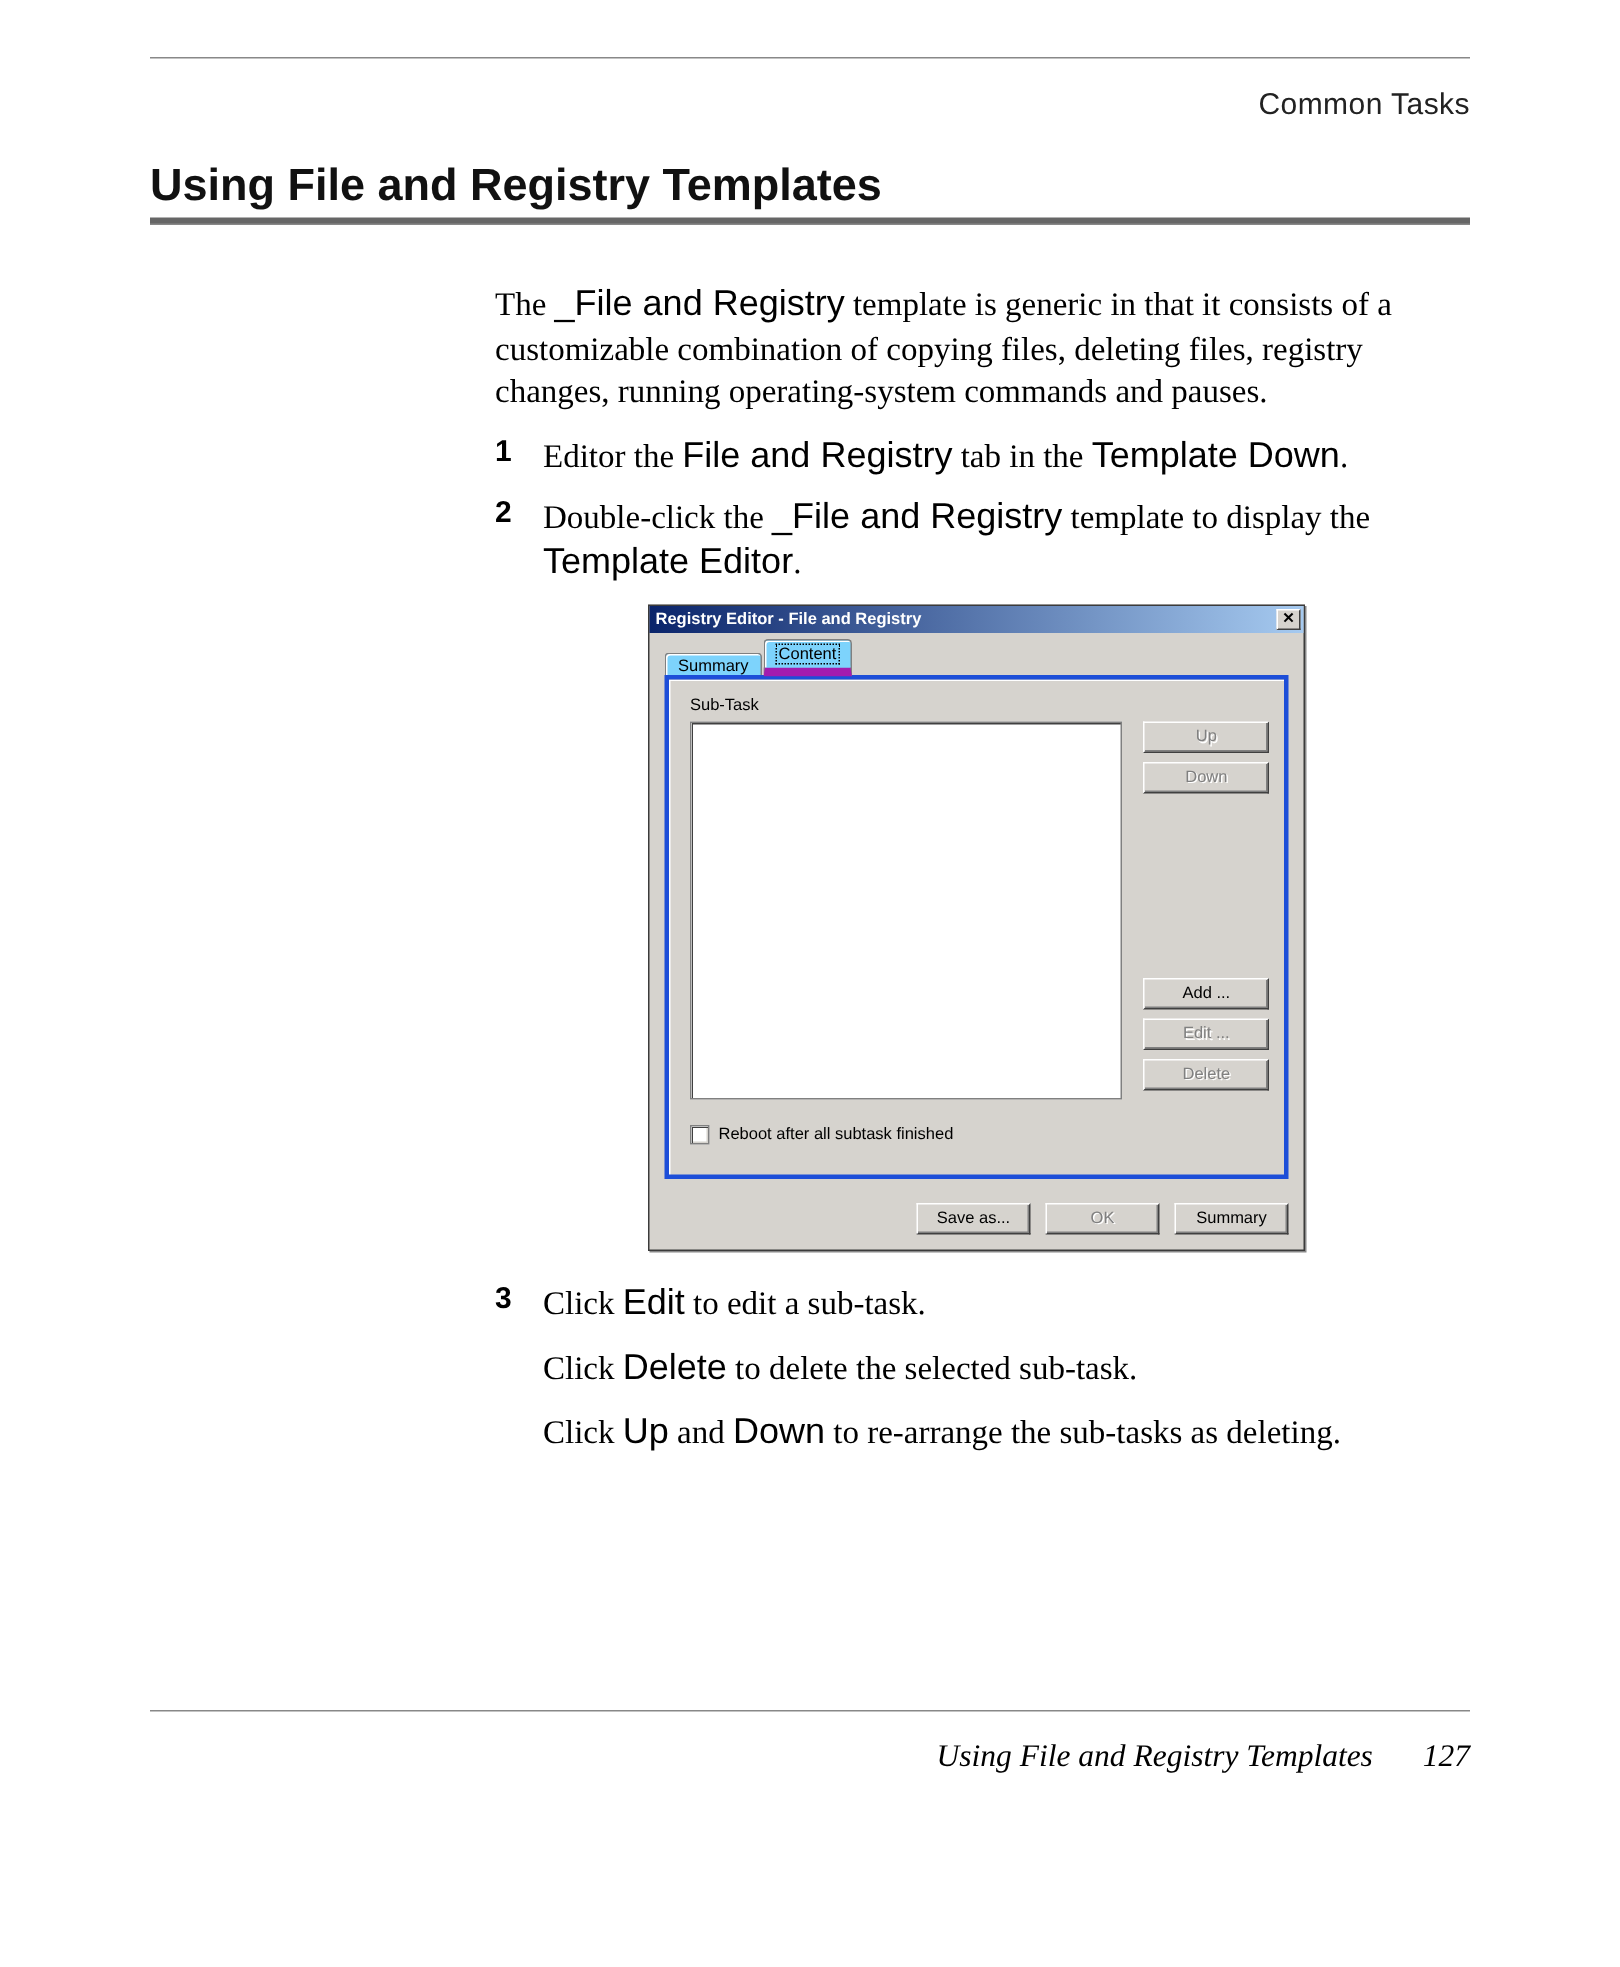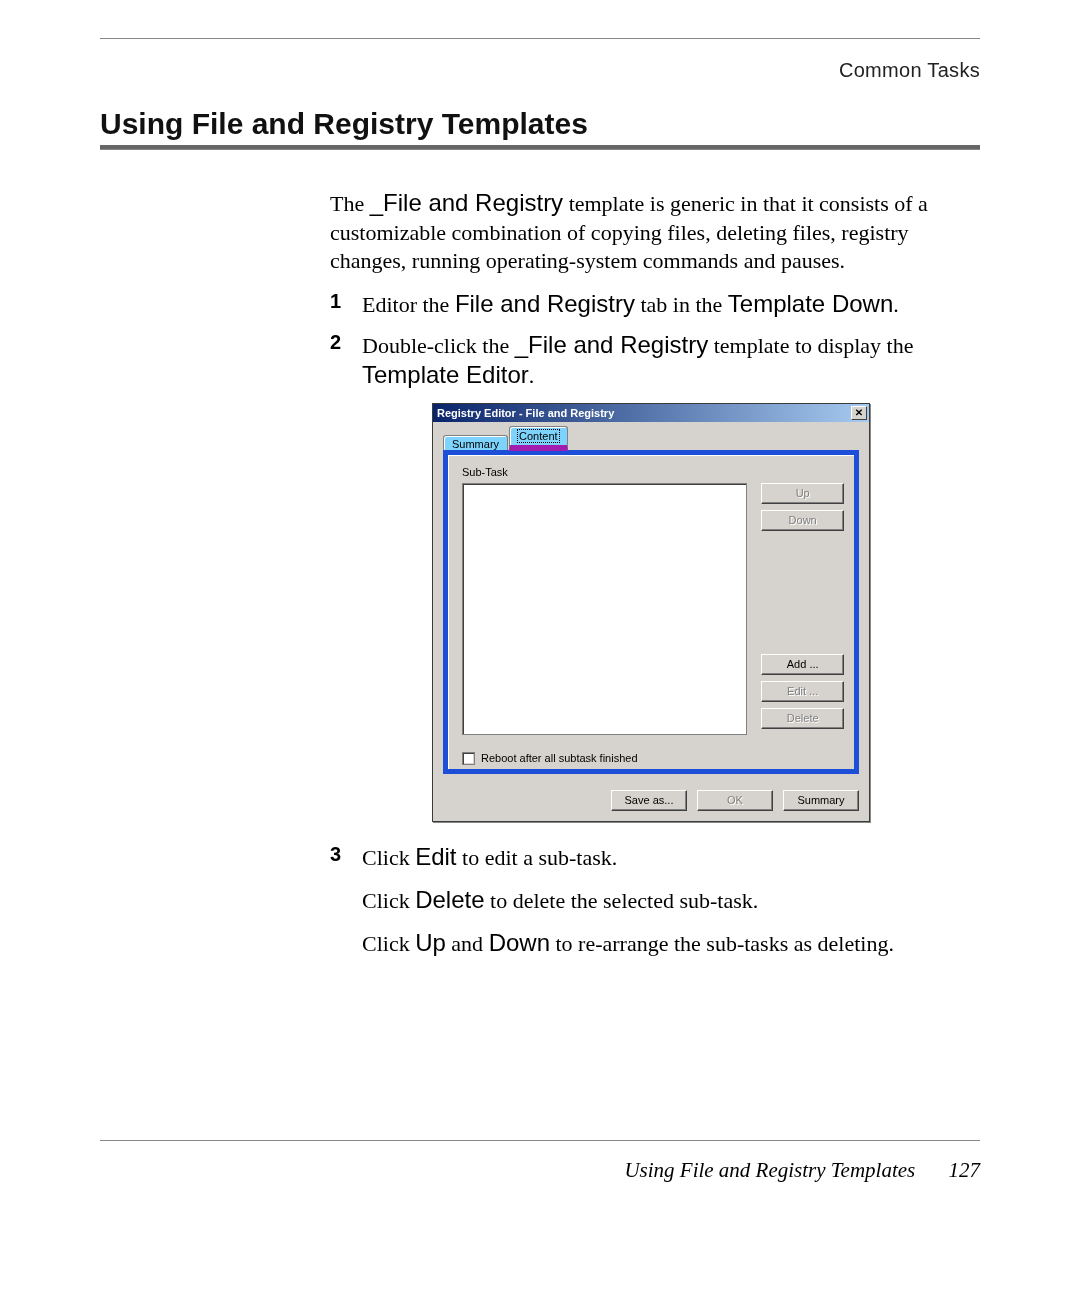--- a/index.html
+++ b/index.html
@@ -148,24 +148,24 @@
   .tab.active {
     z-index: 2;
     border-bottom: 6px solid #a21caf;
   }
   .tab.active .tab-label {
     outline: 1px dotted #000;
     outline-offset: 0px;
     padding: 0 1px;
   }
   .tab-panel {
-    border: 5px solid #1d4ed8;
+    border: 3px solid #1d4ed8;
     box-shadow: inset 1px 1px 0 #fff;
     background: #d6d3ce;
-    padding: 10px 10px 4px 14px;
+    padding: 10px 10px 20px 14px;
     min-height: 300px;
     box-sizing: border-box;
     position: relative;
   }
   .subtask-label {
     font-size: 11px;
     margin-bottom: 4px;
   }
   .subtask-row {
     display: flex;

